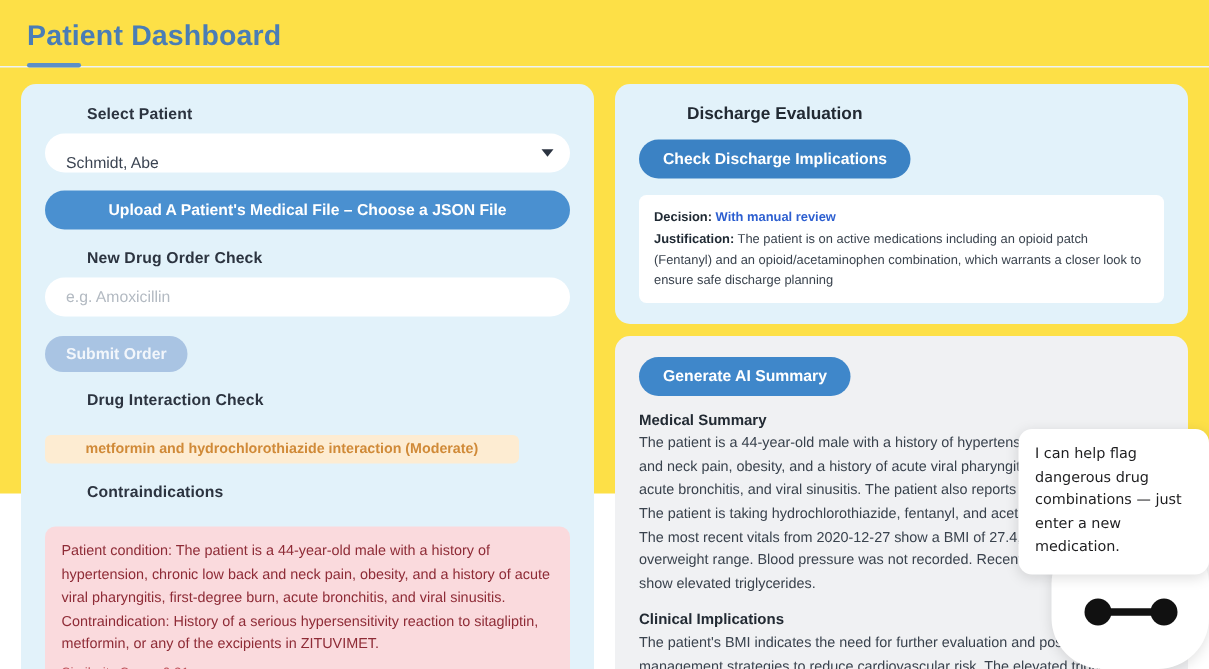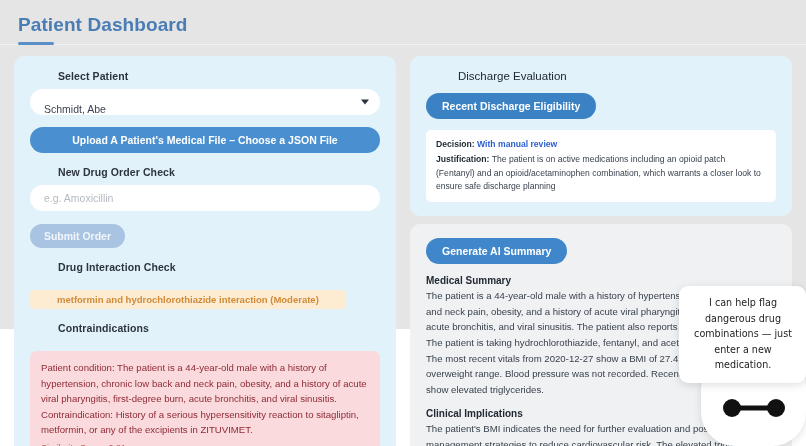--- a/index.html
+++ b/index.html
@@ -2,21 +2,21 @@
 <html><head>
 <meta charset="utf-8">
 <style>
   * { box-sizing: border-box; margin: 0; padding: 0; }
   html, body {
     width: 806px; height: 446px;
     background: #ffffff;
     font-family: "Liberation Sans", sans-serif;
     overflow: hidden;
   }
-  .page { position: relative; width: 806px; height: 329px; background:#e5e5e5; }
+  .page { position: relative; width: 806px; height: 329px; background:#fde047; }
 
   
   .page-title {
     position:absolute; left:18px; top:14px;
     font-size:19px; font-weight:bold; color:#4a7db5;
     letter-spacing:.1px;
   }
   .title-rule {
     position:absolute; left:0; top:44px; width:806px; height:1px;
     background:#eef3f7;
@@ -32,21 +32,21 @@
 
   .panel { border-radius:10px; padding:14px 16px; }
   .panel-blue  { background:#e2f2fa; }
   .panel-gray  { background:#f0f1f3; }
 
   .field-label {
     font-size:10.5px; font-weight:bold; color:#2c3440;
     margin-bottom:7px; letter-spacing:.1px;padding-left:28px;
   }
   .section-head {
-    font-size:11.5px; font-weight:normal; color:#222a33;
+    font-size:11.5px; font-weight:bold; color:#222a33;
     margin-bottom:9px;
     padding-left:32px;
   }
 
   
   .select-box {
     position:relative; background:#fff; border-radius:16px;
     height:26px; display:flex; align-items:flex-end;
     padding:0 26px 0 14px; font-size:10.5px; color:#3b4452;
   }
@@ -127,21 +127,20 @@
     margin-top:11px; margin-bottom:2px;
   }
   .sum-body { font-size:9.6px; color:#39424d; line-height:1.63; }
 
   
   .chat-widget { position:absolute; left:679px; top:286px; width:127px; height:160px; }
   .chat-bubble {
     position:absolute; left:0; top:0; width:127px;
     background:#fff; border-radius:9px; padding:9px 10px 10px 11px;
     box-shadow:0 2px 9px rgba(0,0,0,.13);
-    text-align:center;
   }
   .chat-bubble-text {
     font-family:"DejaVu Sans", sans-serif;
     font-size:9.6px; color:#1d1d1f; line-height:1.62;
   }
   .chat-tail {
     position:absolute; left:22px; top:71px;
     width:0; height:0;
     border-left:8px solid #fff;
     border-bottom:11px solid transparent;
@@ -203,21 +202,21 @@
         <div class="contra-score">Similarity Score: 0.81</div>
       </div>
 
     </div>
   </div>
 
   <div class="col-right">
 
     <div class="panel panel-blue">
       <div class="section-head">Discharge Evaluation</div>
-      <button class="btn btn-discharge">Recent Discharge Eligibility</button>
+      <button class="btn btn-discharge">Check Discharge Implications</button>
       <div class="decision-card">
         <div class="decision-line">
           <b>Decision:</b>
           <span class="decision-value">With manual review</span>
         </div>
         <div class="justif">
           <b>Justification:</b>
           <span>The patient is on active medications including an opioid patch (Fentanyl) and an opioid/acetaminophen combination, which warrants a closer look to ensure safe discharge planning</span>
         </div>
       </div>

